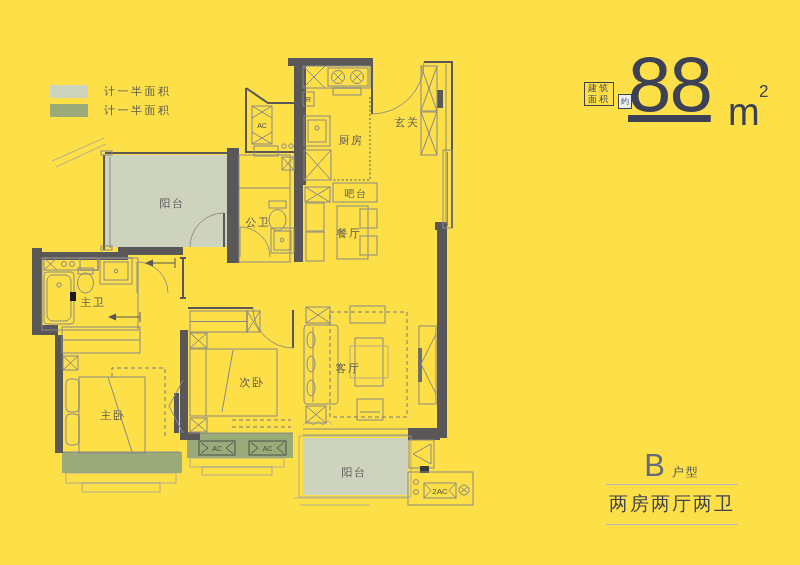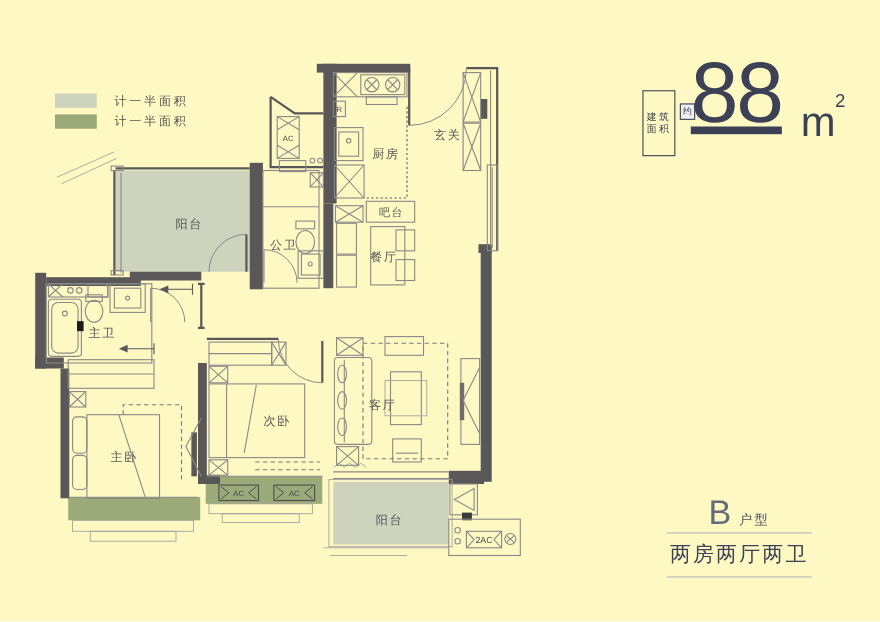--- a/index.html
+++ b/index.html
@@ -1,25 +1,25 @@
 <!DOCTYPE html>
 <html><head>
 <meta charset="utf-8">
 <style>
   html,body{margin:0;padding:0;background:#ffffff;}
-  #stage{position:relative;width:800px;height:565px;background:#fef9c3;overflow:hidden;
+  #stage{position:relative;width:800px;height:565px;background:#fde047;overflow:hidden;
          font-family:"Liberation Sans","DejaVu Sans",sans-serif;}
   
   .legend{position:absolute;left:50px;top:84px;}
   .legend-row{display:flex;align-items:center;height:14px;margin-bottom:5px;}
   .legend-swatch{width:38px;height:13px;margin-right:16px;}
   .legend-label{font-size:11px;color:#595757;letter-spacing:2.5px;white-space:nowrap;}
   
   .badge{position:absolute;left:582px;top:46px;width:190px;height:78px;color:#3d4156;}
-  .badge-box{position:absolute;left:2px;top:36px;border:1px solid #3d4156;padding:18px 3px;
+  .badge-box{position:absolute;left:2px;top:36px;border:1px solid #3d4156;padding:0 3px;
              font-size:9px;line-height:11px;letter-spacing:2px;text-align:center;color:#3d4156;}
   .badge-approx{position:absolute;left:36px;top:48px;font-size:8px;border:1px solid #3d4156;
                 padding:1px 2px;background:#eceef1;}
   .badge-value{position:absolute;left:46px;top:-1px;font-size:78px;line-height:78px;
                font-weight:500;letter-spacing:-2px;text-decoration:underline;}
   .badge-unit{position:absolute;left:146px;top:47px;font-size:38px;line-height:38px;font-weight:400;}
   .badge-sup{position:absolute;left:177px;top:36px;font-size:17px;font-weight:400;}
   
   .unitinfo{position:absolute;left:606px;top:450px;width:132px;text-align:center;color:#3e4257;}
   .unit-row1{display:flex;justify-content:center;align-items:baseline;

